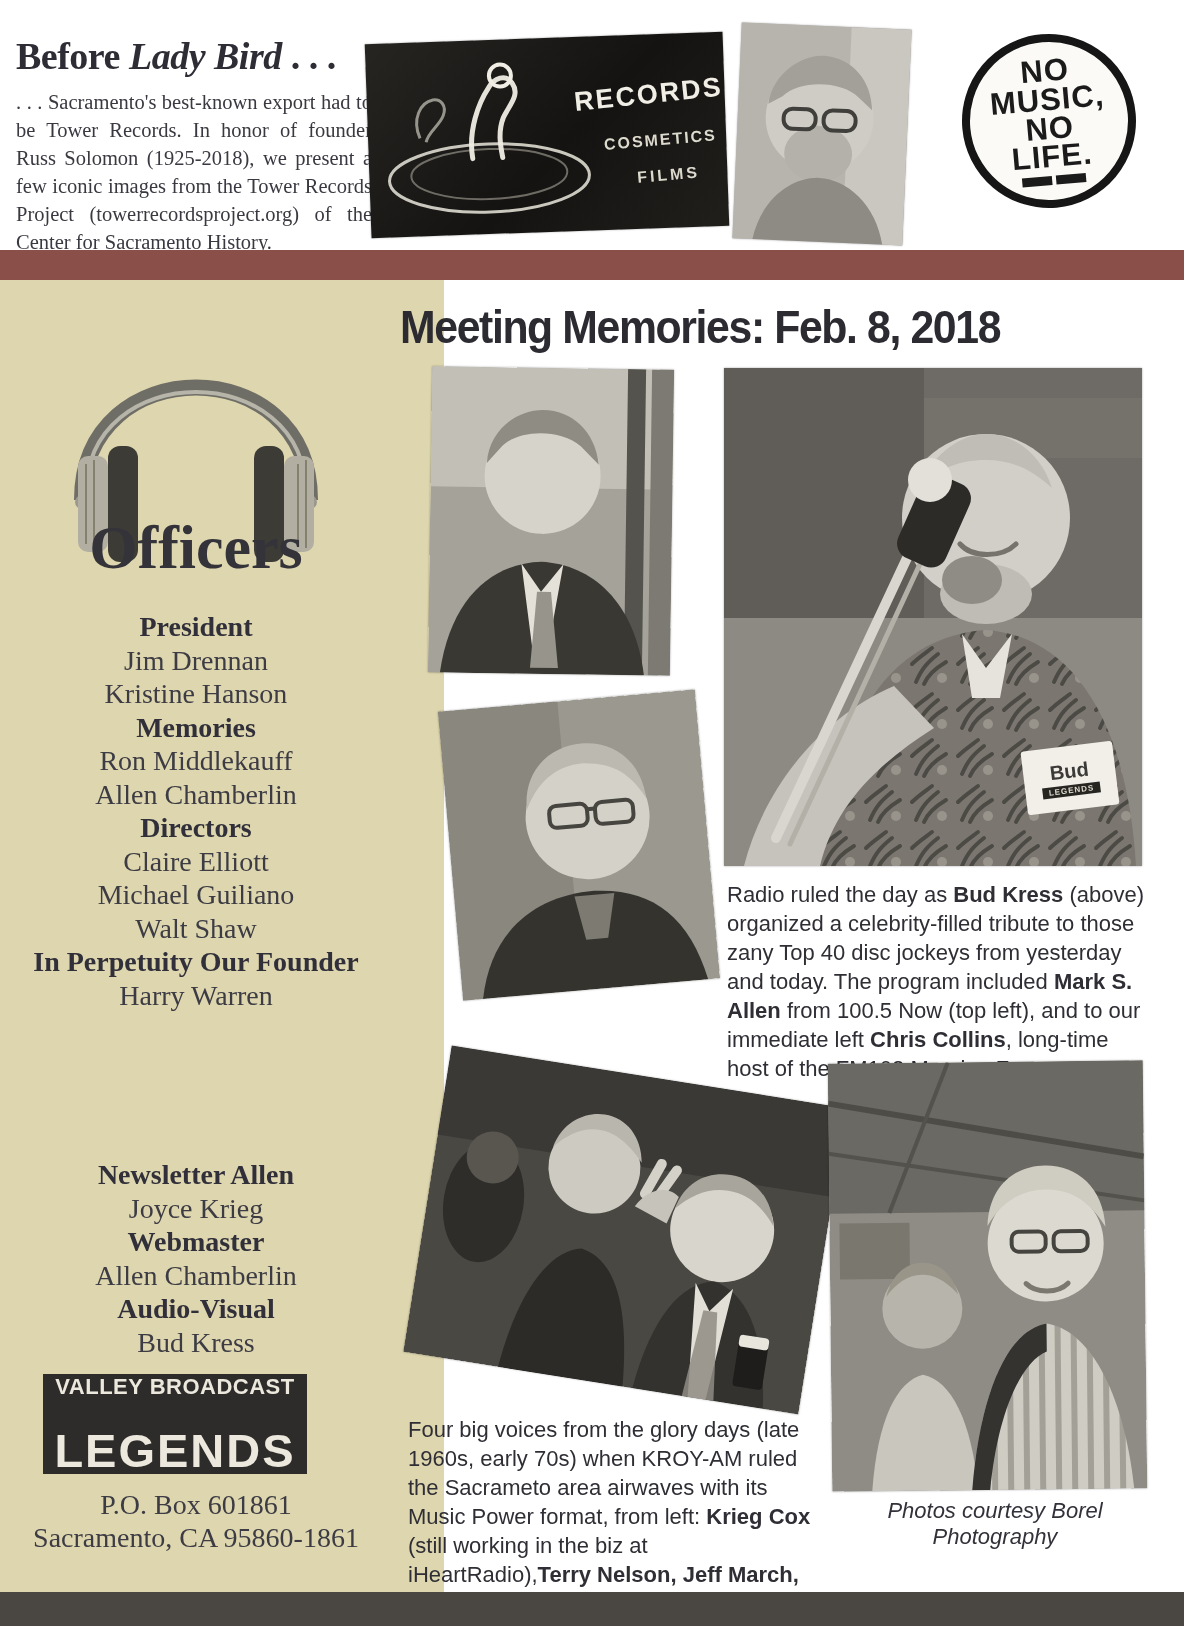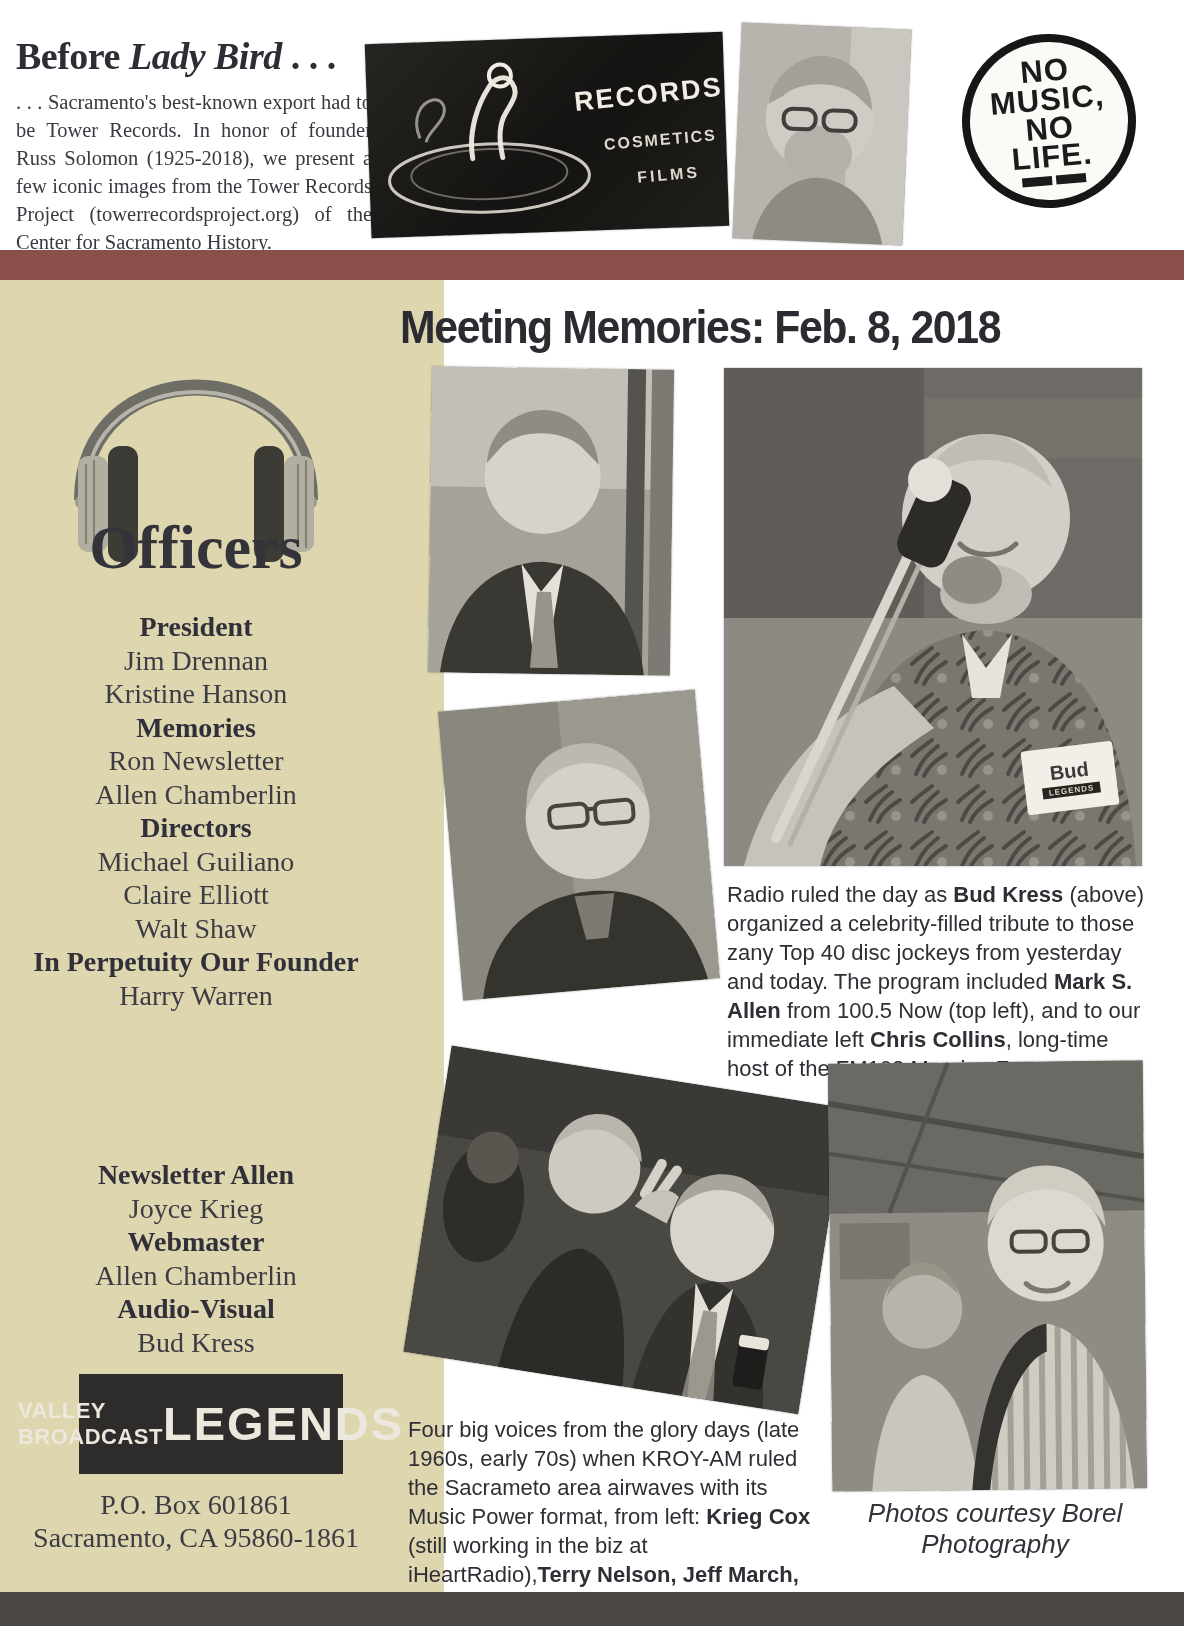--- a/index.html
+++ b/index.html
@@ -20,32 +20,32 @@
   .stamp-bar span{flex:1;background:#1b1b1b;display:block;}
 
   .maroon-bar{left:0;top:250px;width:1184px;height:30px;}
 
   
   .sidebar{left:0;top:280px;width:444px;height:1312px;}
   .officers-heading{left:0;top:232px;width:392px;text-align:center;font-family:"Liberation Serif",serif;font-weight:bold;font-size:62px;color:#34333a;}
   .off-list{left:0;top:330px;width:392px;text-align:center;font-family:"Liberation Serif",serif;font-size:28px;line-height:33.5px;color:#3d3c44;}
   .off-role{font-weight:bold;color:#31303a;}
   .staff-list{top:878px;}
-  .legends-box{left:43px;top:1094px;width:264px;height:100px;background:#2d2c2a;display:flex;flex-direction:row;align-items:center;justify-content:center;margin-left:36px;}
+  .legends-box{left:43px;top:1094px;width:264px;height:100px;background:#2d2c2a;display:flex;flex-direction:column;align-items:center;justify-content:space-between;}
   .legends-line1{color:#ece8dd;font-weight:bold;font-size:22px;letter-spacing:.5px;}
   .legends-line2{color:#ece8dd;font-weight:bold;font-size:47px;letter-spacing:2px;line-height:.95;}
   .address{left:0;top:1208px;width:392px;text-align:center;font-family:"Liberation Serif",serif;font-size:28px;line-height:33px;color:#3d3c44;}
 
   
   .main-title{left:400px;top:300px;width:760px;font-weight:bold;font-size:46px;letter-spacing:-1.5px;color:#2c2b32;transform:scaleX(.93);transform-origin:left top;}
   .photo{box-shadow:0 0 2px rgba(0,0,0,.35);overflow:hidden;}
   .caption{font-size:22px;line-height:29px;color:#2f2e35;}
   .cap-bud{left:727px;top:880px;width:418px;}
   .cap-kroy{left:408px;top:1415px;width:408px;}
-  .credit{left:845px;top:1498px;width:300px;font-style:italic;font-size:26px;color:#33323a;text-align:center;}
+  .credit{left:845px;top:1498px;width:300px;font-style:italic;font-size:22px;color:#33323a;text-align:center;}
   .bottom-bar{left:0;top:1592px;width:1184px;height:34px;}
 
   .photo-mark{left:430px;top:368px;width:242px;height:306px;transform:rotate(.8deg);}
   .photo-chris{left:450px;top:700px;width:258px;height:290px;transform:rotate(-5deg);}
   .photo-bud{left:724px;top:368px;width:418px;height:498px;}
   .photo-kroy{left:425px;top:1075px;width:400px;height:310px;transform:rotate(9deg);}
   .photo-pair{left:830px;top:1062px;width:315px;height:428px;transform:rotate(-.6deg);}
 
   .budtag{position:absolute;left:300px;top:378px;width:92px;height:64px;background:#f2efe9;transform:rotate(-7deg);border-radius:3px;display:flex;flex-direction:column;align-items:center;justify-content:center;gap:2px;}
   .budtag .nm{font-weight:bold;font-size:20px;color:#3b3a38;}
@@ -119,25 +119,25 @@
       <rect x="218" y="158" width="30" height="116" rx="12" fill="#3c3b36"></rect>
     </svg>
 
     <div class="abs officers-heading">Officers</div>
 
     <div class="abs off-list">
       <div class="off-role">President</div>
       <div class="off-name">Jim Drennan</div>
       <div class="off-name">Kristine Hanson</div>
       <div class="off-role">Memories</div>
-      <div class="off-name">Ron Newsletter</div>
+      <div class="off-name">Ron Middlekauff</div>
       <div class="off-name">Allen Chamberlin</div>
       <div class="off-role">Directors</div>
+      <div class="off-name">Claire Elliott</div>
       <div class="off-name">Michael Guiliano</div>
-      <div class="off-name">Claire Elliott</div>
       <div class="off-name">Walt Shaw</div>
       <div class="off-role">In Perpetuity Our Founder</div>
       <div class="off-name">Harry Warren</div>
     </div>
 
     <div class="abs off-list staff-list">
       <div class="off-role">Newsletter Allen</div>
       <div class="off-name">Joyce Krieg</div>
       <div class="off-role">Webmaster</div>
       <div class="off-name">Allen Chamberlin</div>

